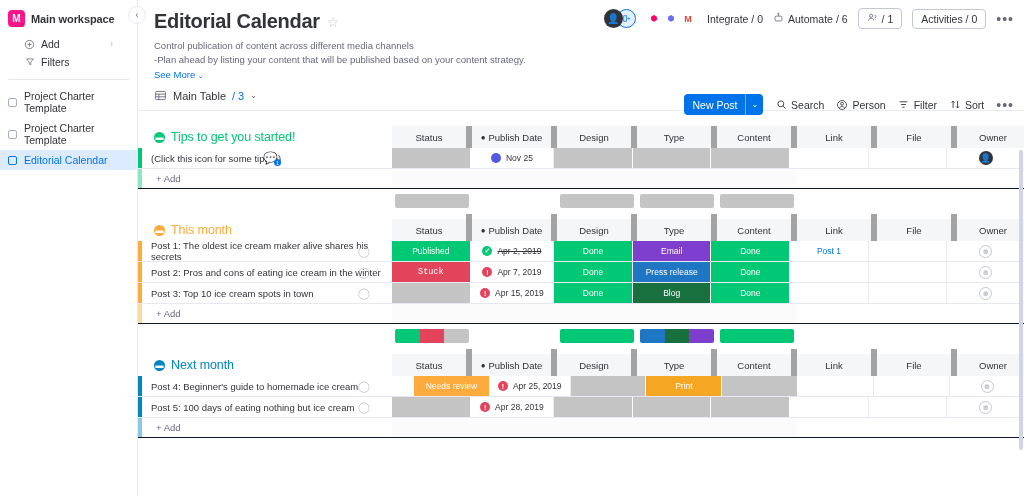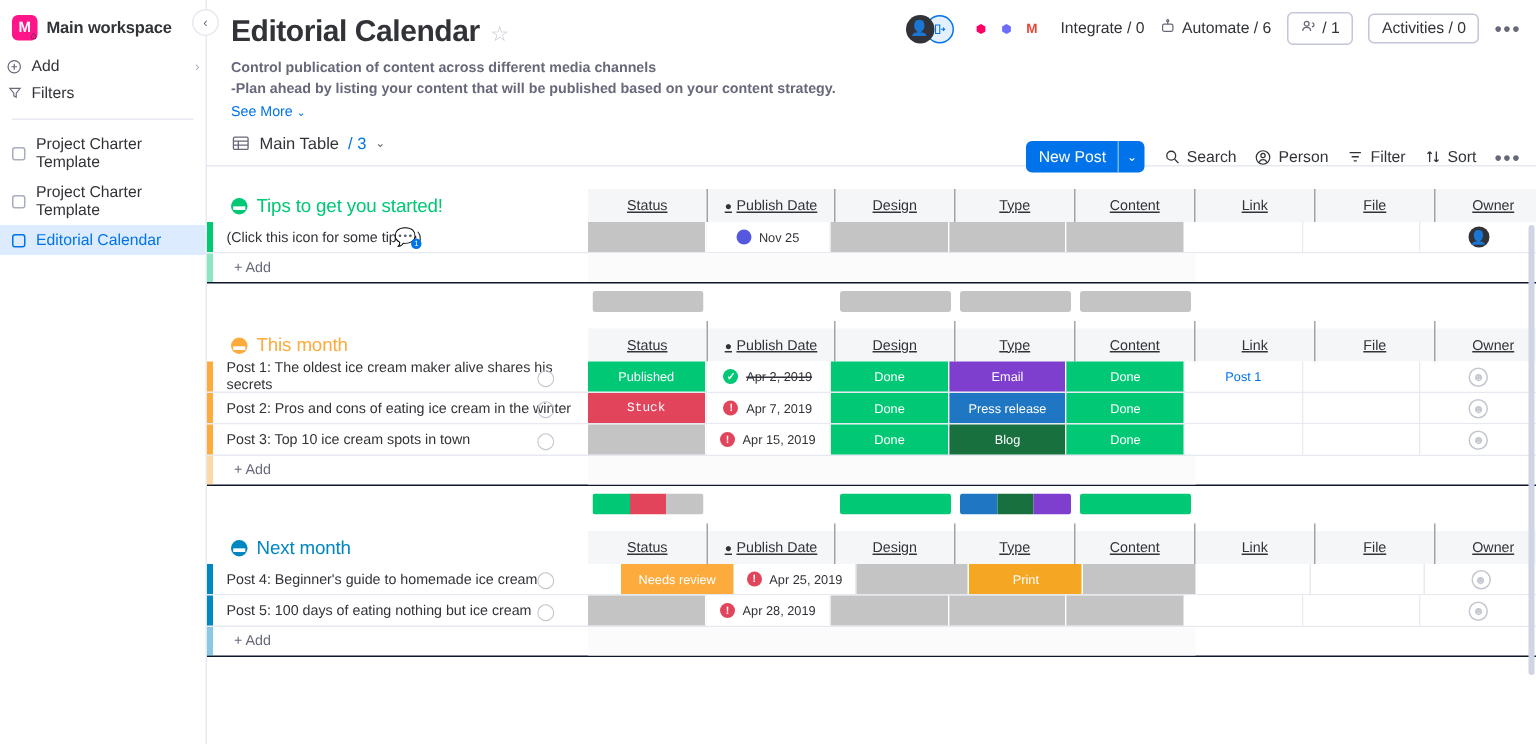--- a/index.html
+++ b/index.html
@@ -31,21 +31,21 @@
   }
   .ws-logo .home {
     position: absolute; right: -2px; bottom: -2px;
     width: 9px; height: 9px; font-size: 7px; color: #323338;
     display:flex; align-items:center; justify-content:center;
   }
   .ws-name { font-size: 11px; font-weight: bold; color: #323338; letter-spacing: -0.1px; }
 
   .side-link {
     display: flex; align-items: center; gap: 6px;
-    padding: 3px 4px; font-size: 10.5px; color: #323338;
+    padding: 3px 24px; font-size: 10.5px; color: #323338;
     cursor: pointer;
   }
   .side-link .ic { width: 11px; height: 11px; display: flex; align-items: center; justify-content: center; color: #676879; flex: 0 0 11px; }
   .side-link .chev-r { margin-left: auto; color: #a8aebb; font-size: 9px; }
   .side-muted { color: #676879; }
   .divider { height: 1px; background: #e6e9ef; margin: 8px 8px 6px 8px; }
 
   .board-item {
     display: flex; align-items: center; gap: 7px;
     padding: 4px 8px; font-size: 10.5px; color: #323338;
@@ -66,21 +66,21 @@
   }
 
   
   .main { flex: 1 1 auto; height: 496px; position: relative; background: #fff; overflow: hidden; }
 
   .board-header { padding: 10px 16px 0 16px; position: relative; }
   .title-row { display: flex; align-items: center; gap: 7px; }
   .board-title { font-size: 20px; font-weight: bold; color: #323338; letter-spacing: -0.3px; }
   .star { color: #c5c7d0; font-size: 14px; cursor: pointer; }
 
-  .desc { margin-top: 6px; font-size: 9.5px; color: #676879; line-height: 13.5px; font-weight: bold; }
+  .desc { margin-top: 6px; font-size: 9.5px; color: #676879; line-height: 13.5px; }
   .see-more { margin-top: 3px; font-size: 9.5px; color: #0073ea; cursor: pointer; }
   .see-more .cv { font-size: 7px; }
 
   .hdr-right {
     position: absolute; right: 10px; top: 8px;
     display: flex; align-items: center; gap: 10px;
   }
   .avatar-stack { display: flex; align-items: center; }
   .av1 {
     width: 19px; height: 19px; border-radius: 50%;
@@ -148,21 +148,21 @@
   .g-name { font-size: 12.5px; font-weight: 500; letter-spacing: -0.1px; }
 
   .col-head {
     position: absolute; top: 0; height: 22px;
     display: flex; align-items: center;
     background: #f5f6f8;
   }
   .ch {
     font-size: 9.5px; color: #323338; text-align: center;
     display: flex; align-items: center; justify-content: center; gap: 3px;
-    height: 32px; border-right: 1px solid #a3a3a3; text-decoration: underline;
+    height: 32px; border-right: 6px solid #a3a3a3;
   }
   .ch.plain { background: transparent; color:#323338; }
 
   .rows { position: relative; }
   .row {
     display: flex; align-items: stretch; height: 21px;
     border-bottom: 1px solid #e6e9ef;
     background: #fff;
   }
   .row .colorbar { width: 4px; flex: 0 0 4px; }

